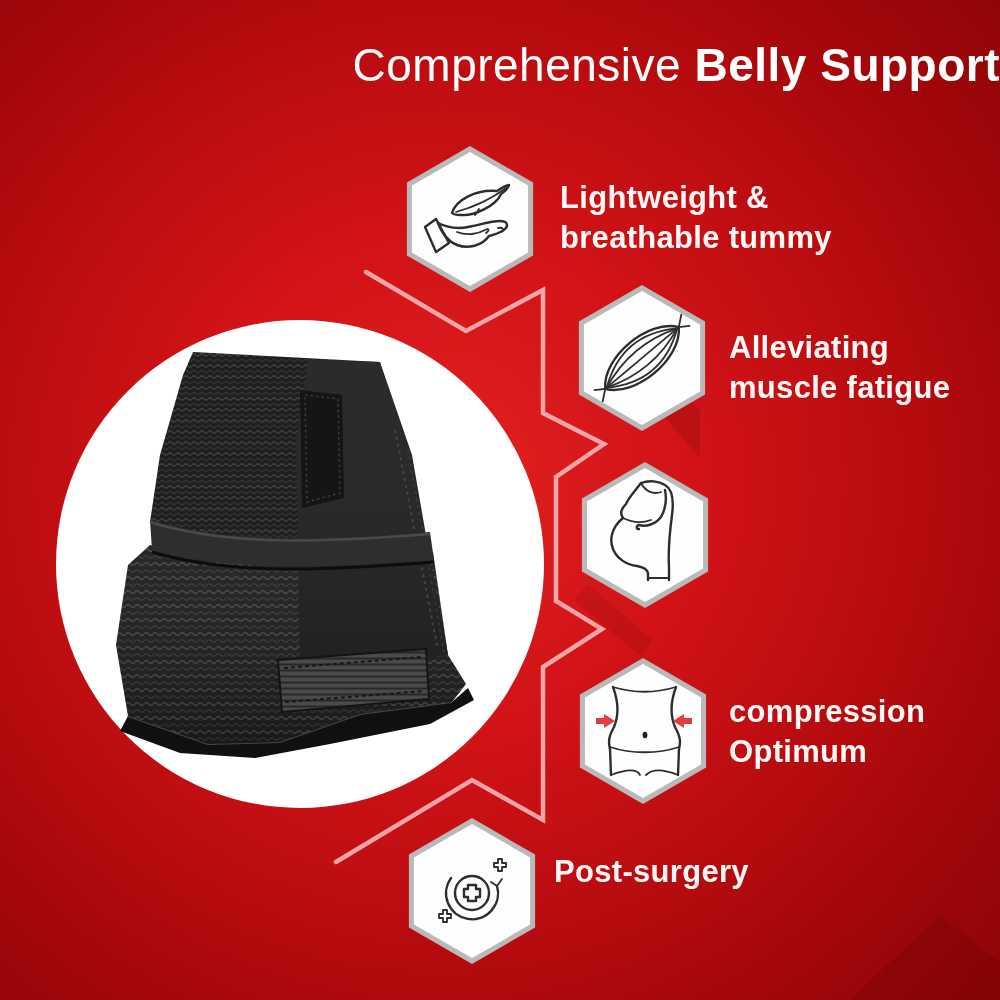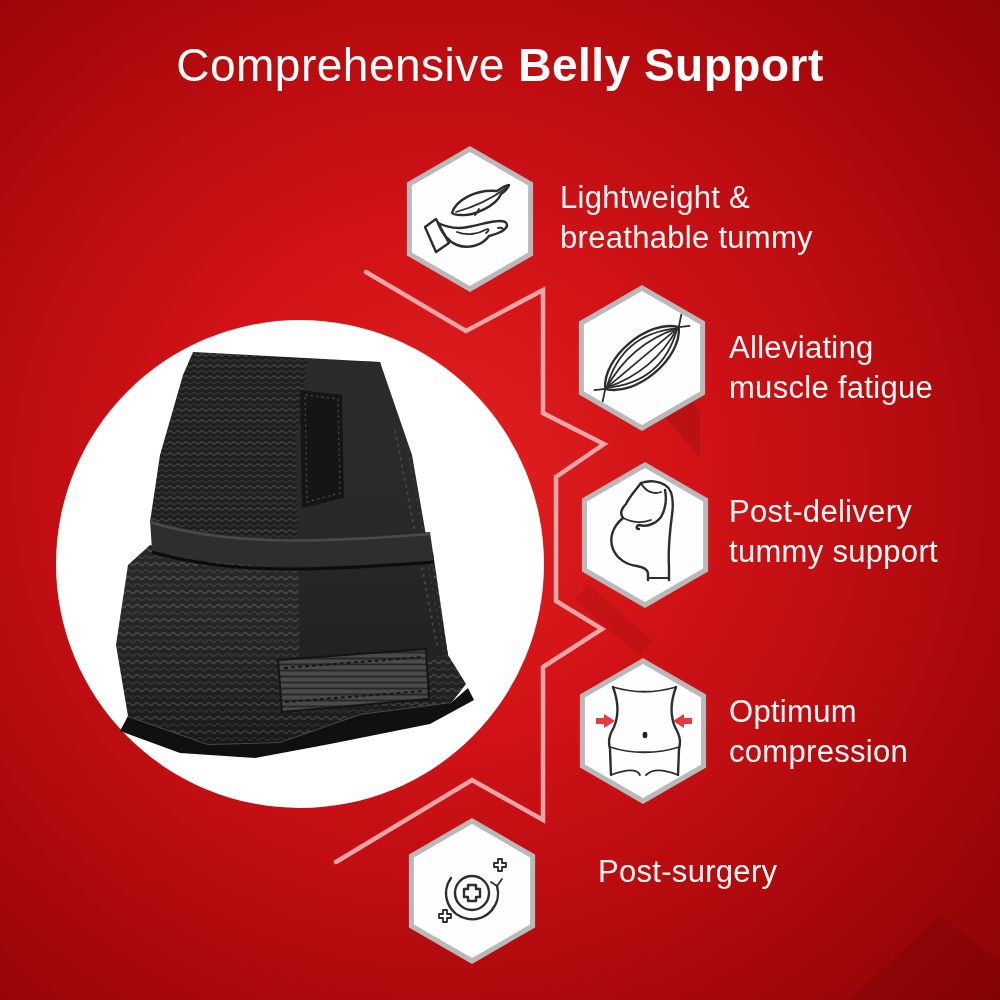--- a/index.html
+++ b/index.html
@@ -4,34 +4,34 @@
 <style>
   html,body{margin:0;padding:0;}
   .stage{
     position:relative;width:1000px;height:1000px;overflow:hidden;
     background:
       radial-gradient(circle at 44% 48%, #e12120 0%, #d21317 32%, #c00e12 52%, #a30709 78%, #8e0406 100%);
     font-family:"Liberation Sans", sans-serif;
   }
   .title{
     position:absolute;left:0;top:38px;width:100%;
-    text-align:center;color:#ffffff;font-size:46px;letter-spacing:.5px;
+    text-align:right;color:#ffffff;font-size:46px;letter-spacing:.5px;
     white-space:nowrap;
   }
   .title .light{font-weight:400;}
   .title .bold{font-weight:700;}
   .feature-label{
     position:absolute;color:#fff7f6;font-size:31px;line-height:40px;
-    font-weight:400;letter-spacing:.3px;white-space:nowrap;
+    font-weight:700;letter-spacing:.3px;white-space:nowrap;
   }
   .lbl-1{left:560px;top:178px;}
   .lbl-2{left:729px;top:312px;margin-top:16px;}
   .lbl-3{left:729px;top:492px;}
   .lbl-4{left:729px;top:692px;}
-  .lbl-5{left:554px;top:852px;margin-left:44px;}
+  .lbl-5{left:554px;top:852px;}
   svg.scene{position:absolute;left:0;top:0;}
   .hex{fill:#fefefe;stroke:#b9b9b9;stroke-width:5;}
   .ink{fill:none;stroke:#2d2d2d;stroke-width:2.4;stroke-linecap:round;stroke-linejoin:round;}
   .ink-thin{fill:none;stroke:#2d2d2d;stroke-width:1.8;stroke-linecap:round;stroke-linejoin:round;}
 </style>
 </head>
 <body>
 
 <div class="stage">
 
@@ -166,25 +166,21 @@
   </div>
 
   <div class="feature-label lbl-1">
     <div>Lightweight &amp;</div>
     <div>breathable tummy</div>
   </div>
   <div class="feature-label lbl-2">
     <div>Alleviating</div>
     <div>muscle fatigue</div>
   </div>
-  <div class="feature-label lbl-3">
-    <div>Post-delivery</div>
-    <div>tummy support</div>
-  </div>
   <div class="feature-label lbl-4">
+    <div>compression</div>
     <div>Optimum</div>
-    <div>compression</div>
   </div>
   <div class="feature-label lbl-5">
     <div>Post-surgery</div>
   </div>
 
 </div>
 
 </body></html>

